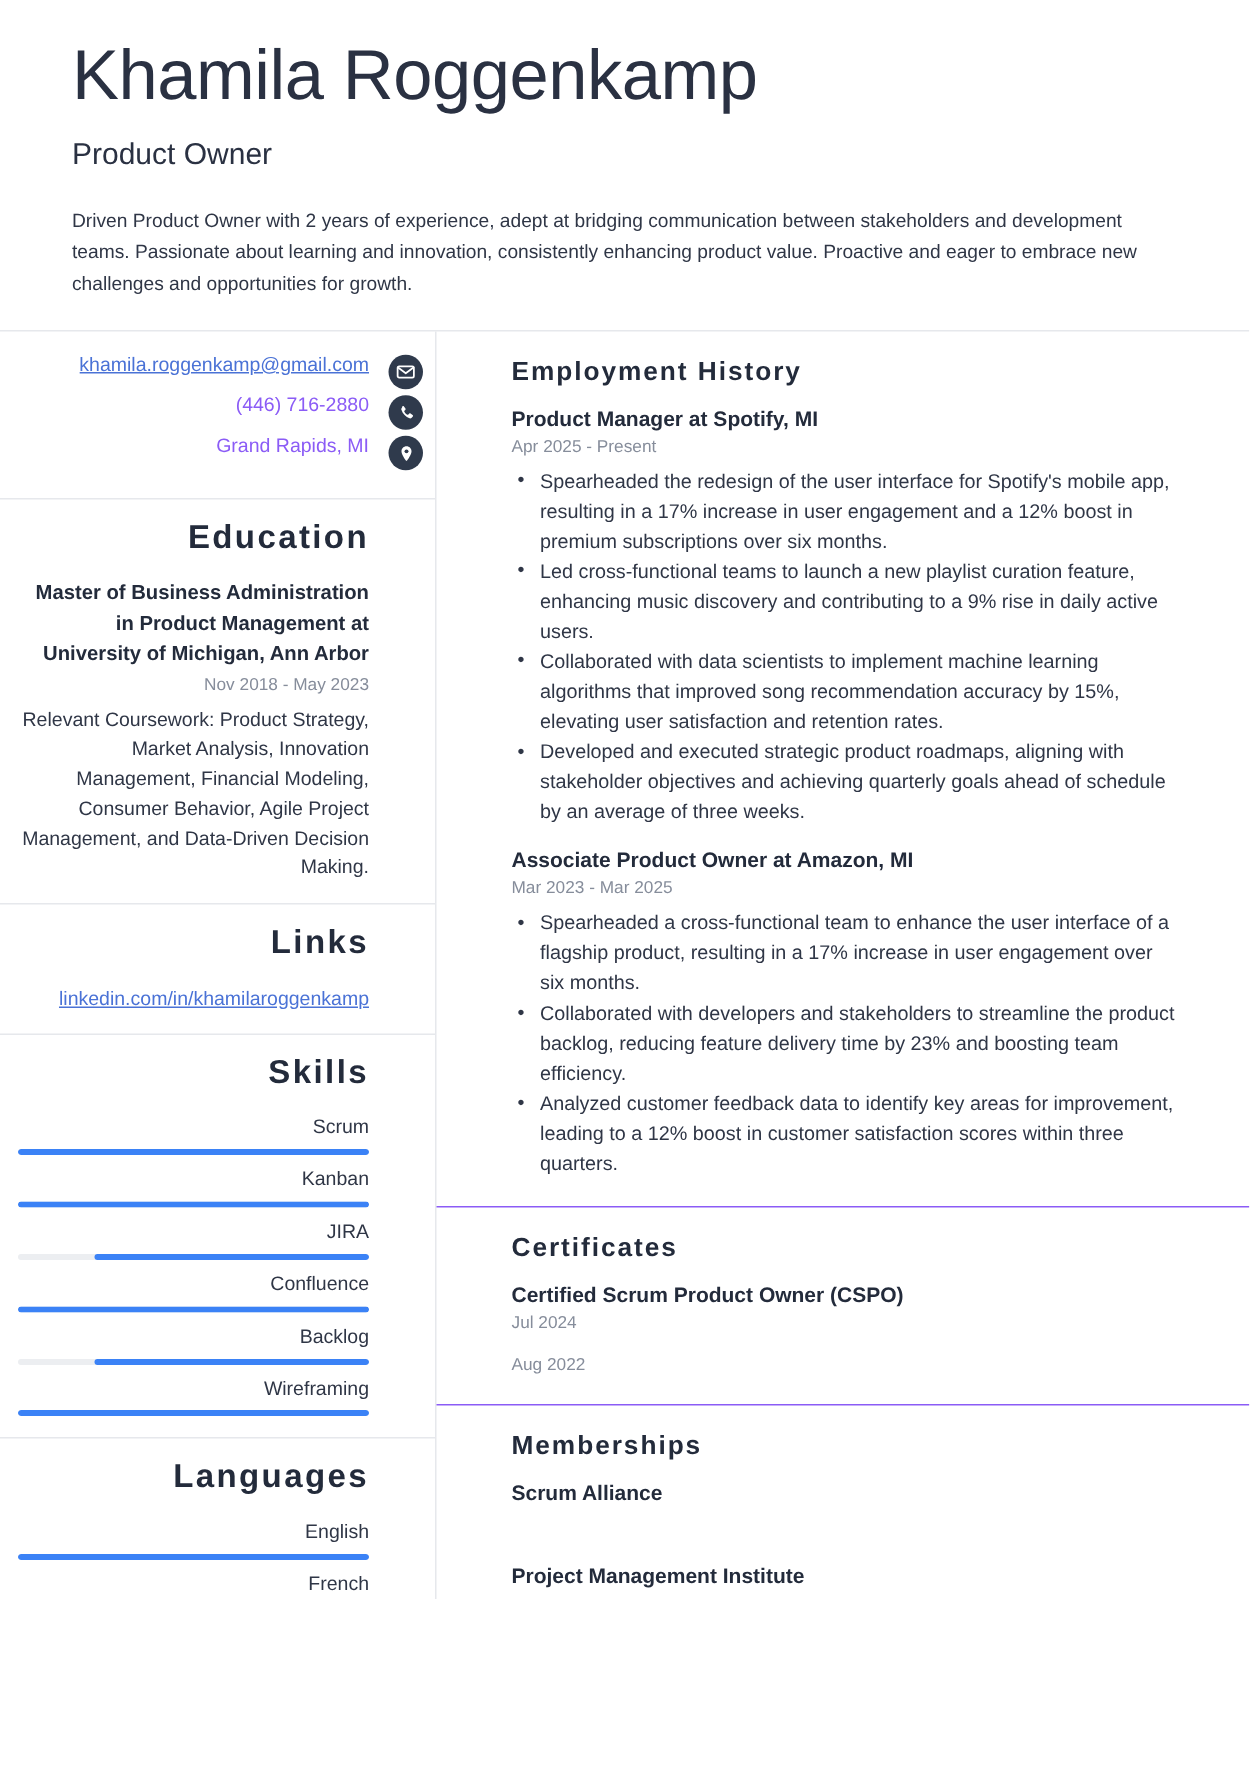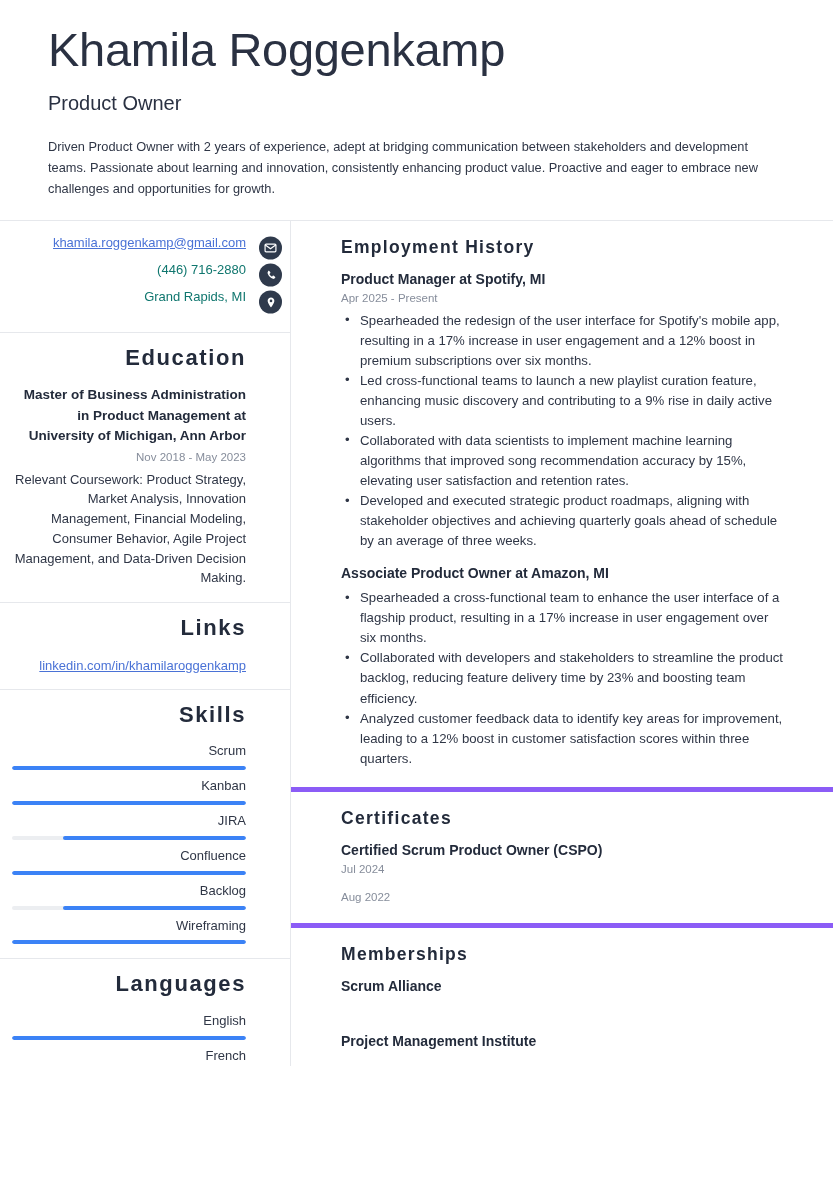--- a/index.html
+++ b/index.html
@@ -91,21 +91,21 @@
 
   .contact-row {
     position: relative;
     height: 27px;
     display: flex;
     align-items: flex-start;
     justify-content: flex-end;
   }
   .contact-text {
     font-size: 13px;
-    color: #0f766e;
+    color: #8b5cf6;
     line-height: 1.2;
     white-space: nowrap;
     overflow: hidden;
     text-overflow: clip;
     max-width: 212px;
     text-align: right;
     direction: ltr;
   }
   .contact-text.link {
     color: #4a72d6;
@@ -184,21 +184,21 @@
     right: 0;
     top: 0;
     height: 100%;
     background: #3b82f6;
     border-radius: 2px;
   }
 
   
   .main-block {
     padding: 16px 46px 18px 50px;
-    border-bottom: 5px solid #8b5cf6;
+    border-bottom: 1px solid #8b5cf6;
   }
   .main-block.last { border-bottom: none; }
 
   .main-heading {
     font-size: 17.5px;
     font-weight: 700;
     letter-spacing: 1.3px;
     color: #232b3b;
     margin-bottom: 12px;
     line-height: 1.2;
@@ -390,20 +390,21 @@
           <ul class="entry-bullets">
             <li>Spearheaded the redesign of the user interface for Spotify's mobile app, resulting in a 17% increase in user engagement and a 12% boost in premium subscriptions over six months.</li>
             <li>Led cross-functional teams to launch a new playlist curation feature, enhancing music discovery and contributing to a 9% rise in daily active users.</li>
             <li>Collaborated with data scientists to implement machine learning algorithms that improved song recommendation accuracy by 15%, elevating user satisfaction and retention rates.</li>
             <li>Developed and executed strategic product roadmaps, aligning with stakeholder objectives and achieving quarterly goals ahead of schedule by an average of three weeks.</li>
           </ul>
         </div>
 
         <div class="entry">
           <div class="entry-title">Associate Product Owner at Amazon, MI</div>
+          <div class="entry-dates">Mar 2023 - Mar 2025</div>
           <ul class="entry-bullets">
             <li>Spearheaded a cross-functional team to enhance the user interface of a flagship product, resulting in a 17% increase in user engagement over six months.</li>
             <li>Collaborated with developers and stakeholders to streamline the product backlog, reducing feature delivery time by 23% and boosting team efficiency.</li>
             <li>Analyzed customer feedback data to identify key areas for improvement, leading to a 12% boost in customer satisfaction scores within three quarters.</li>
           </ul>
         </div>
       </div>
 
       <div class="main-block">
         <div class="main-heading">Certificates</div>

